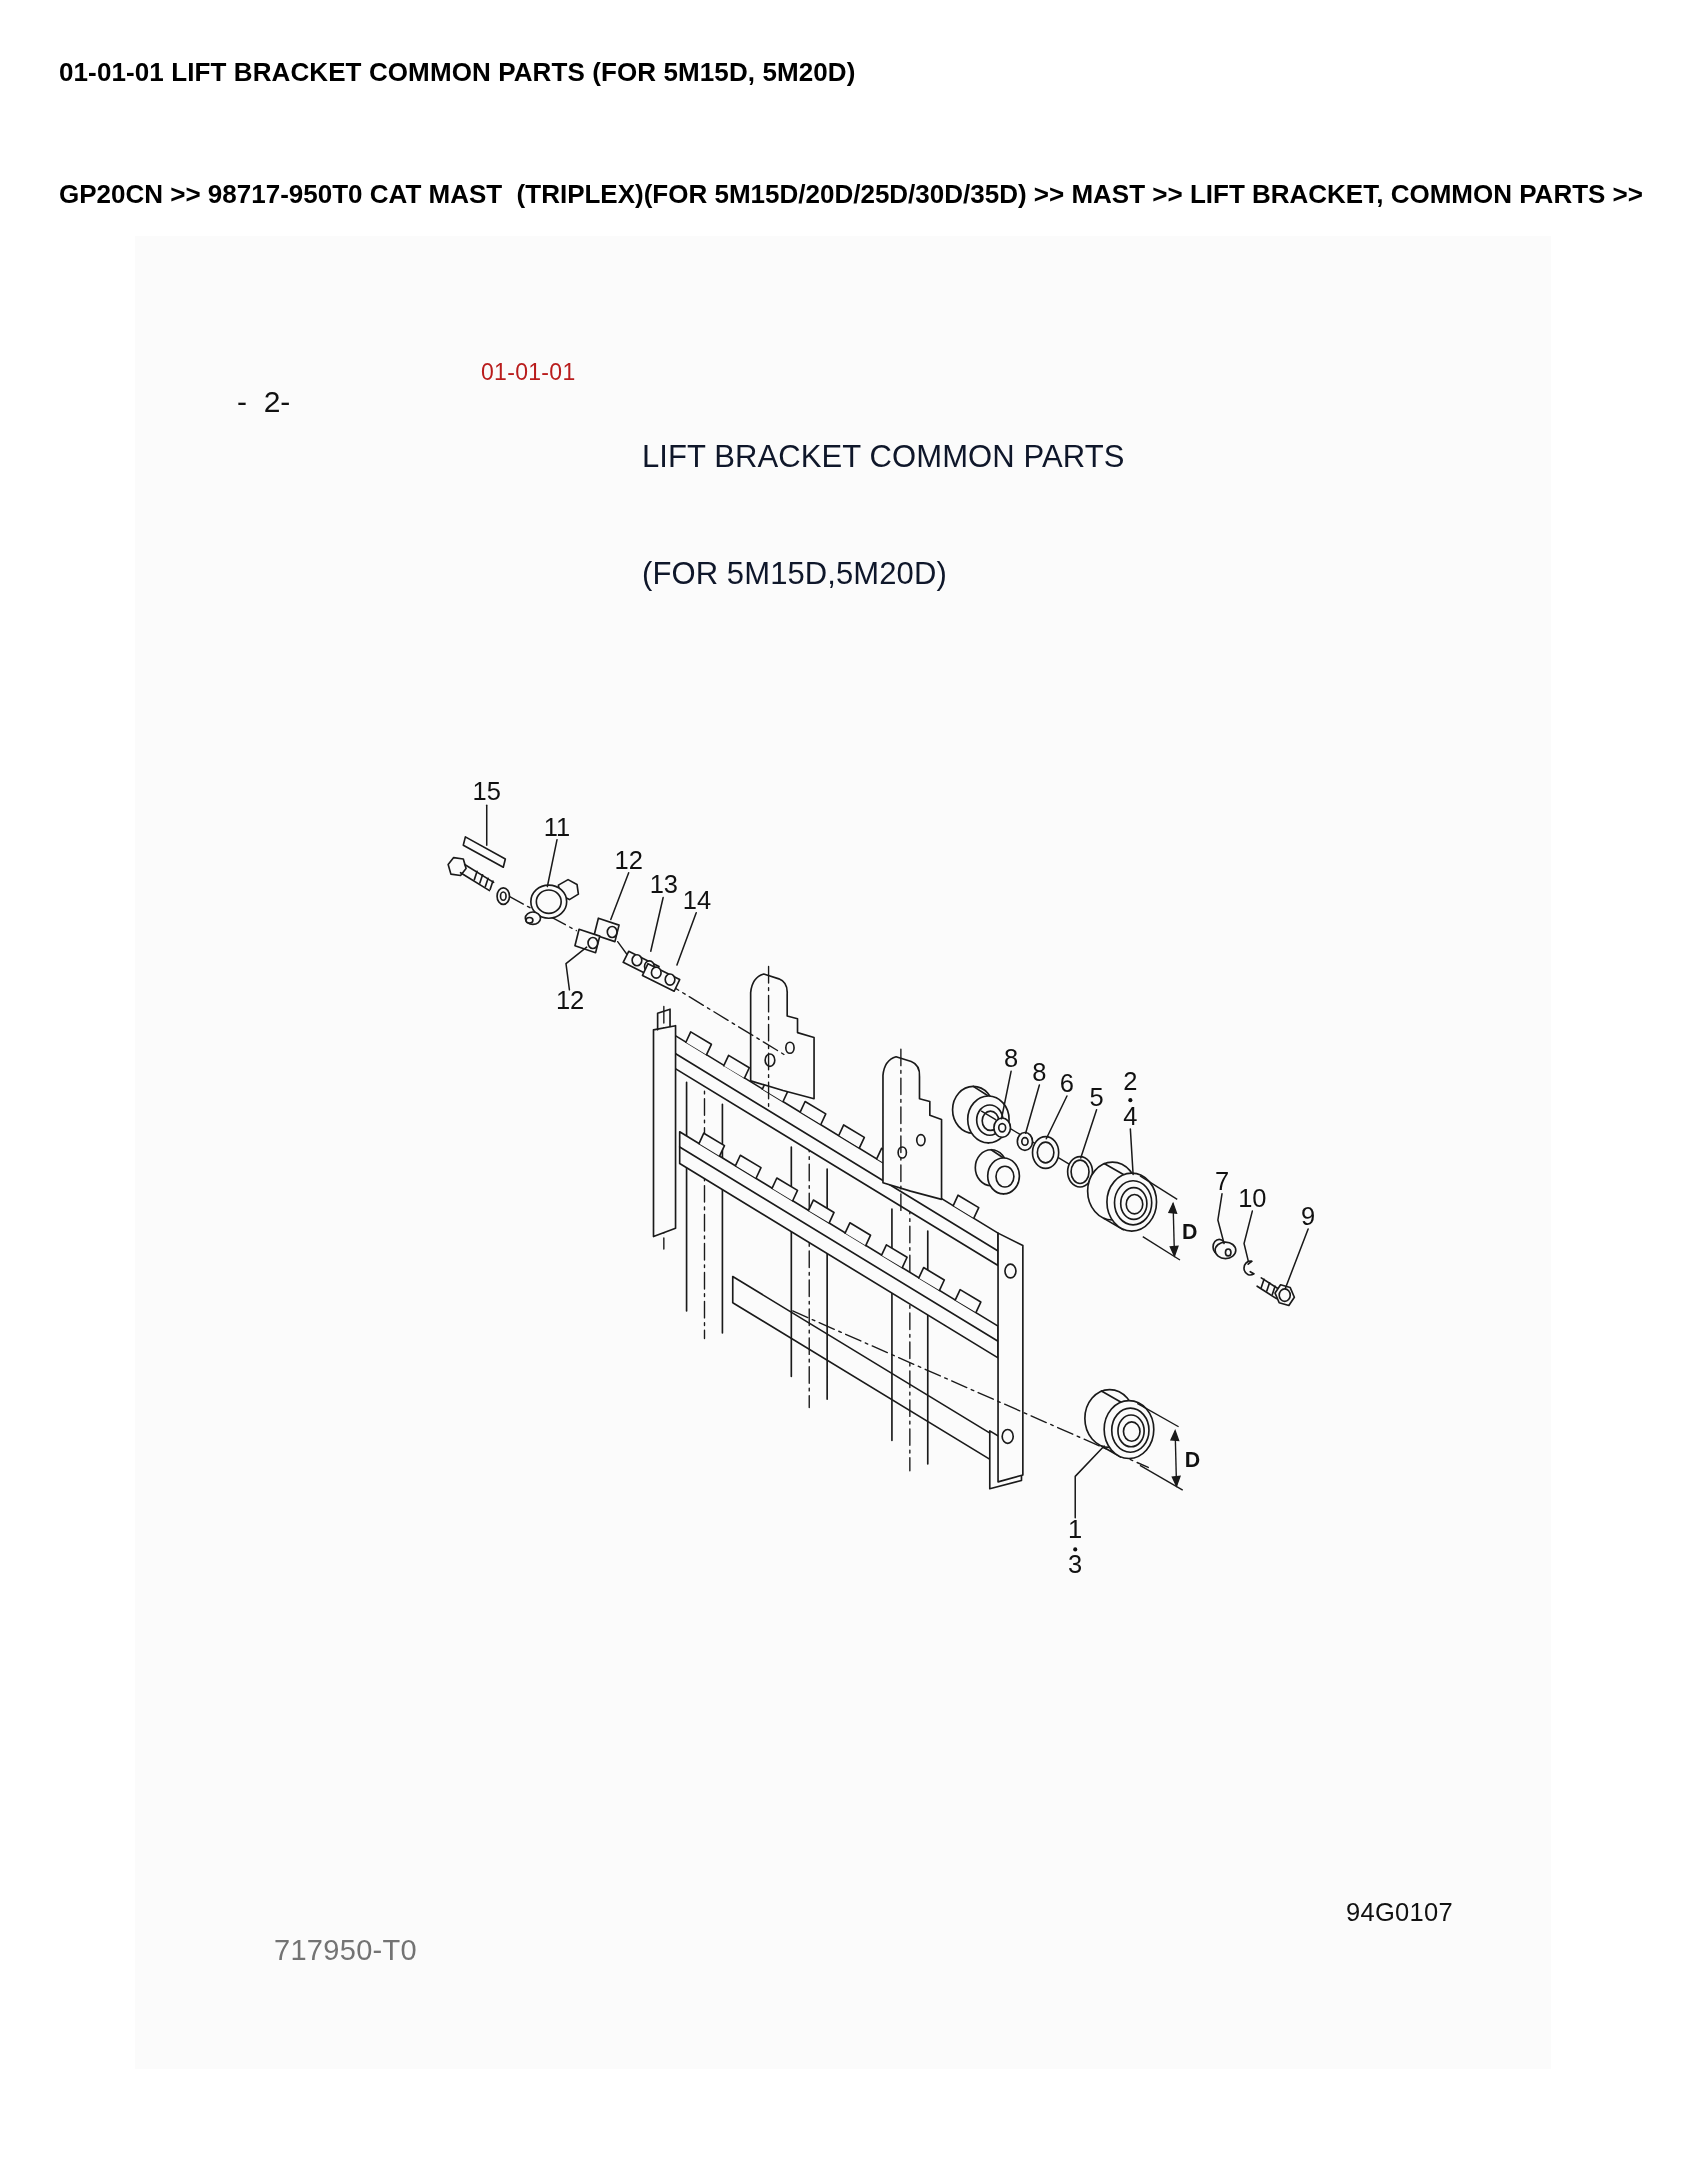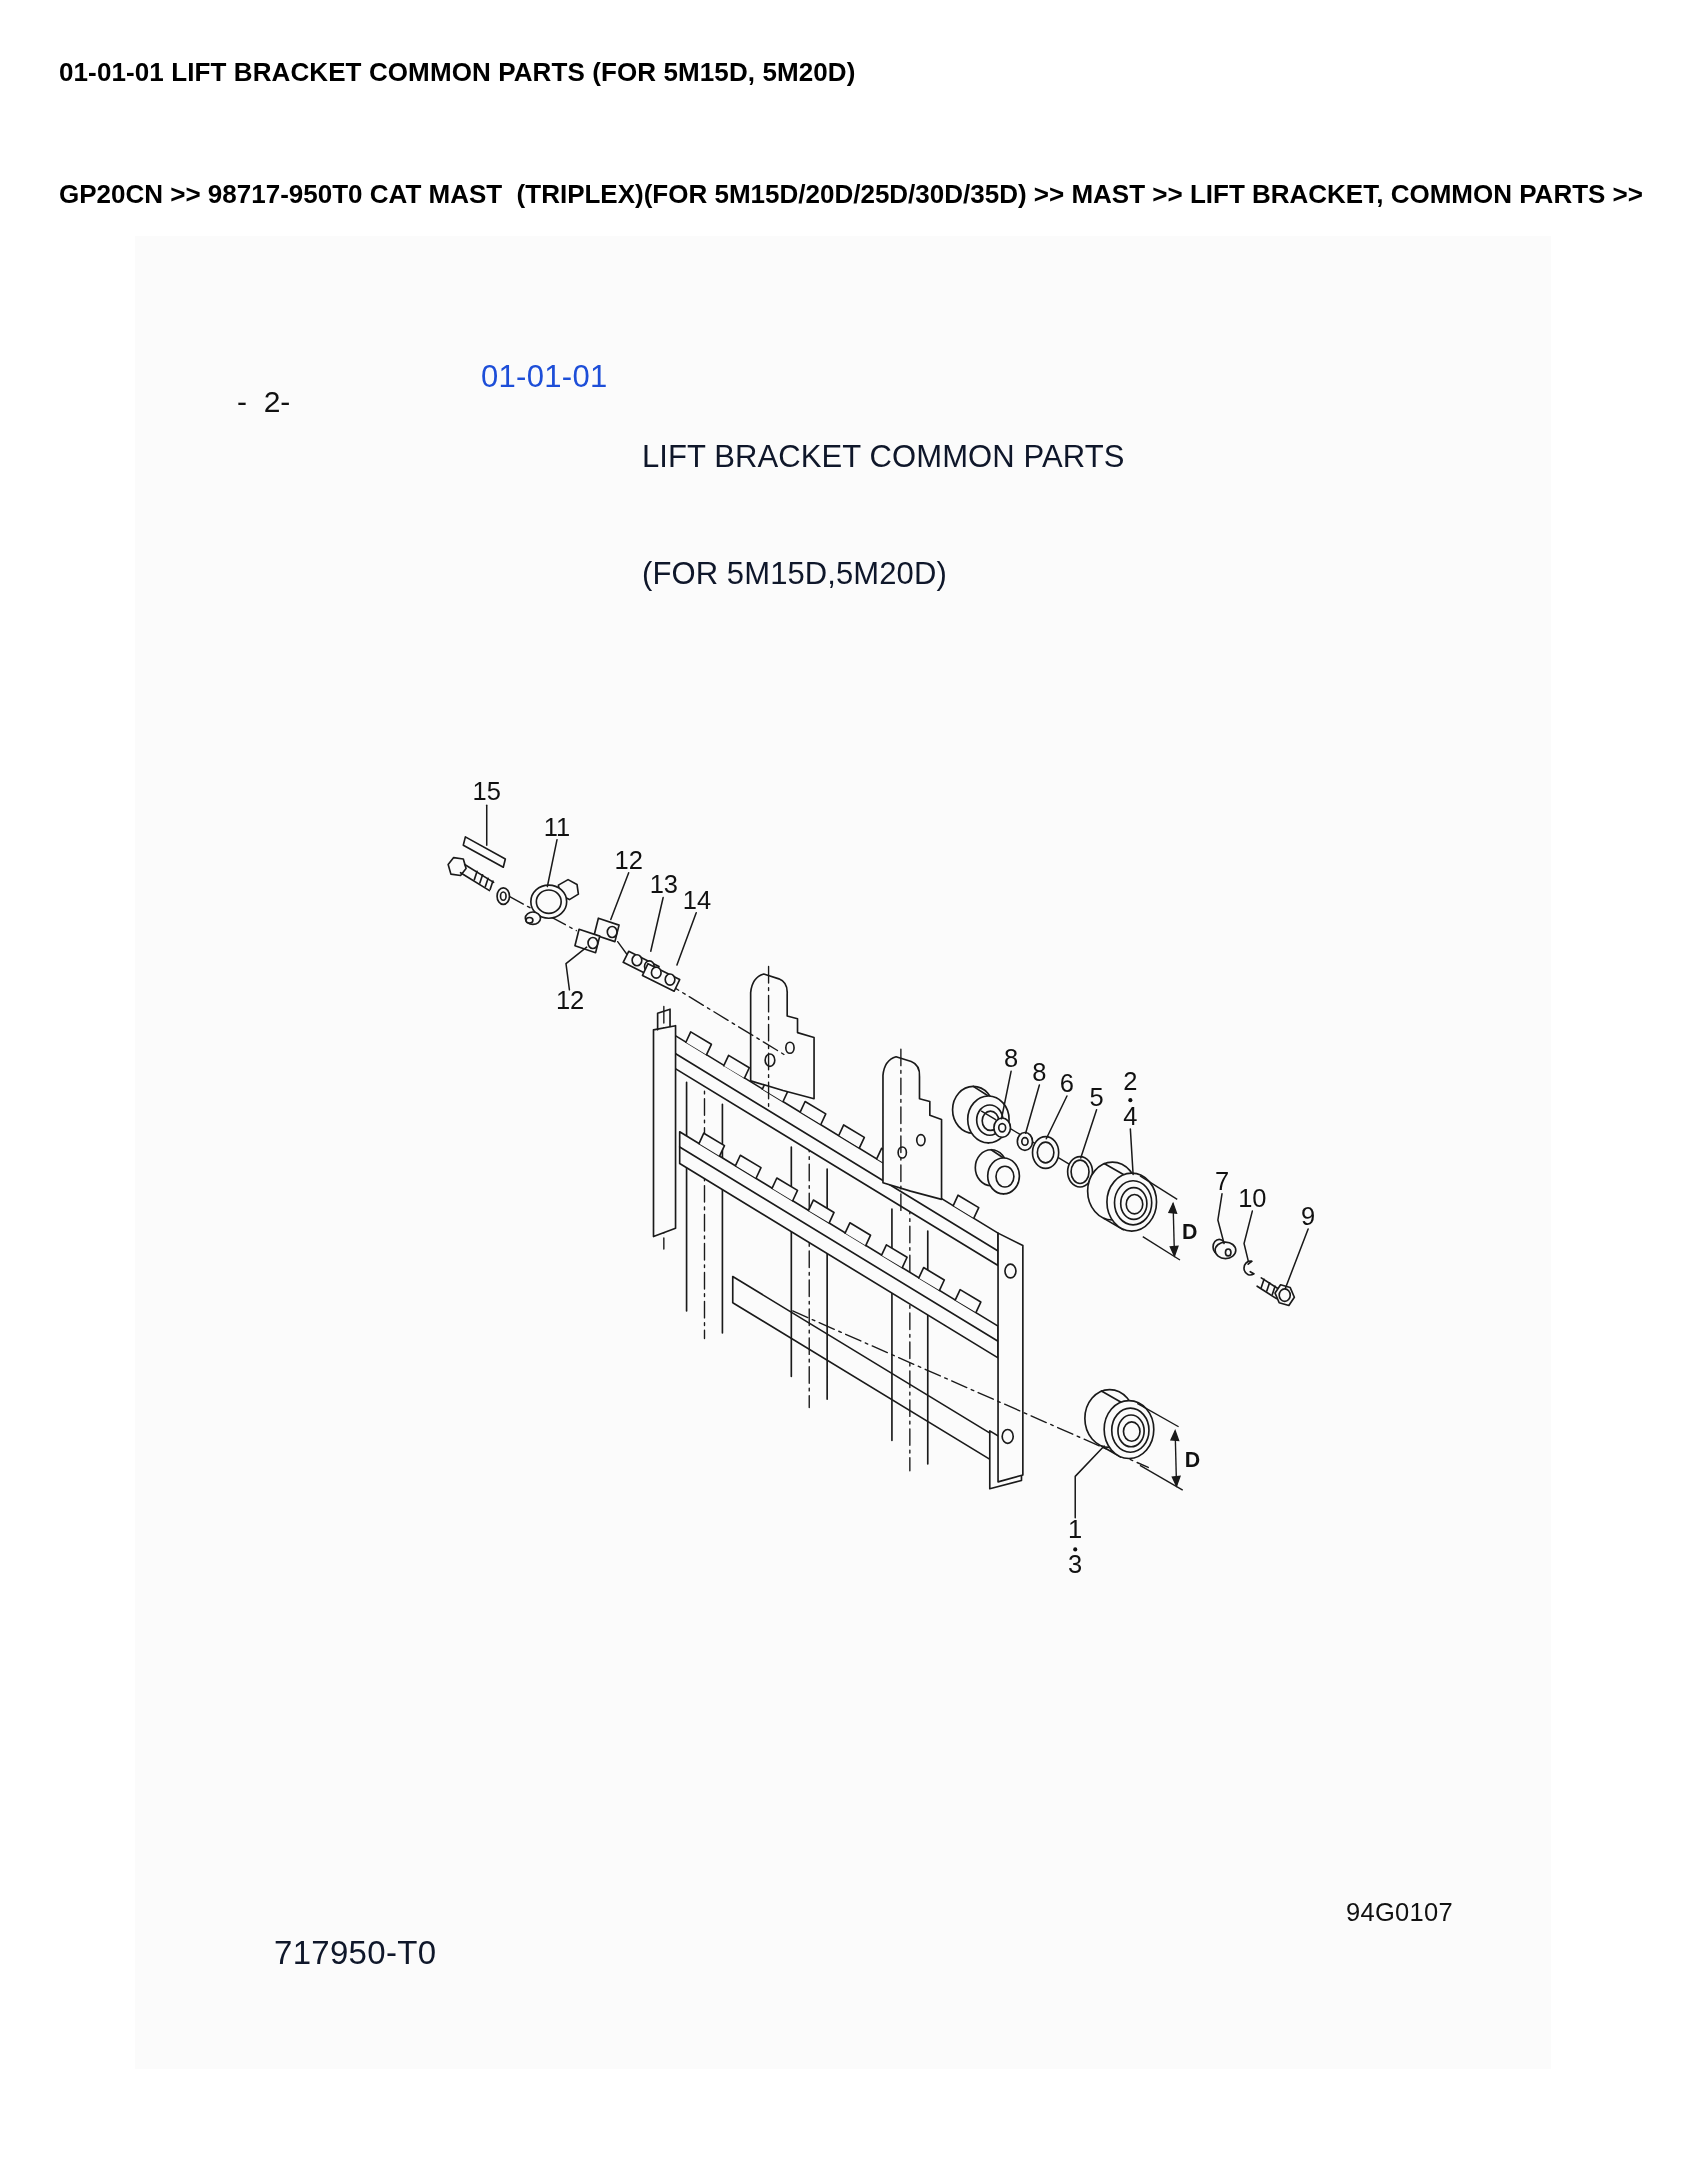--- a/index.html
+++ b/index.html
@@ -15,31 +15,31 @@
   .bc{
     position:absolute;left:59px;top:117px;
     font-size:26px;font-weight:bold;line-height:31px;white-space:pre;text-align:center;
   }
   .panel{
     position:absolute;left:135px;top:236px;width:1416px;height:1833px;
     background:#fbfbfb;
   }
   .sec-num{
     position:absolute;left:346px;top:123px;
-    font-size:31px;letter-spacing:0.3px;white-space:pre;color:#1d4ed8;
+    font-size:23px;letter-spacing:0.3px;white-space:pre;color:#b91c1c;
   }
   .dtitle{
     position:absolute;left:507px;top:123px;
     font-size:31px;line-height:39px;letter-spacing:0.1px;white-space:pre;color:#0f172a;
   }
   .pagenum{
     position:absolute;left:102px;top:149px;
     font-size:30px;white-space:pre;color:#111;
   }
-  .foot-l{position:absolute;left:139px;top:1698px;font-size:33px;letter-spacing:0.3px;color:#0f172a;}
+  .foot-l{position:absolute;left:139px;top:1698px;font-size:29px;letter-spacing:0.3px;color:#737373;}
   .foot-r{position:absolute;left:1211px;top:1662px;font-size:25.5px;letter-spacing:0.3px;color:#111;}
   svg.diagram{position:absolute;left:0;top:0;display:block;}
   .co{font-size:37px;fill:#111;text-anchor:middle;font-family:"Liberation Sans",sans-serif;}
   .dim{font-size:31px;font-weight:bold;fill:#111;text-anchor:middle;font-family:"Liberation Sans",sans-serif;}
 </style>
 </head>
 <body>
 
 <div class="hdr">01-01-01 LIFT BRACKET COMMON PARTS (FOR 5M15D, 5M20D)</div>
 

